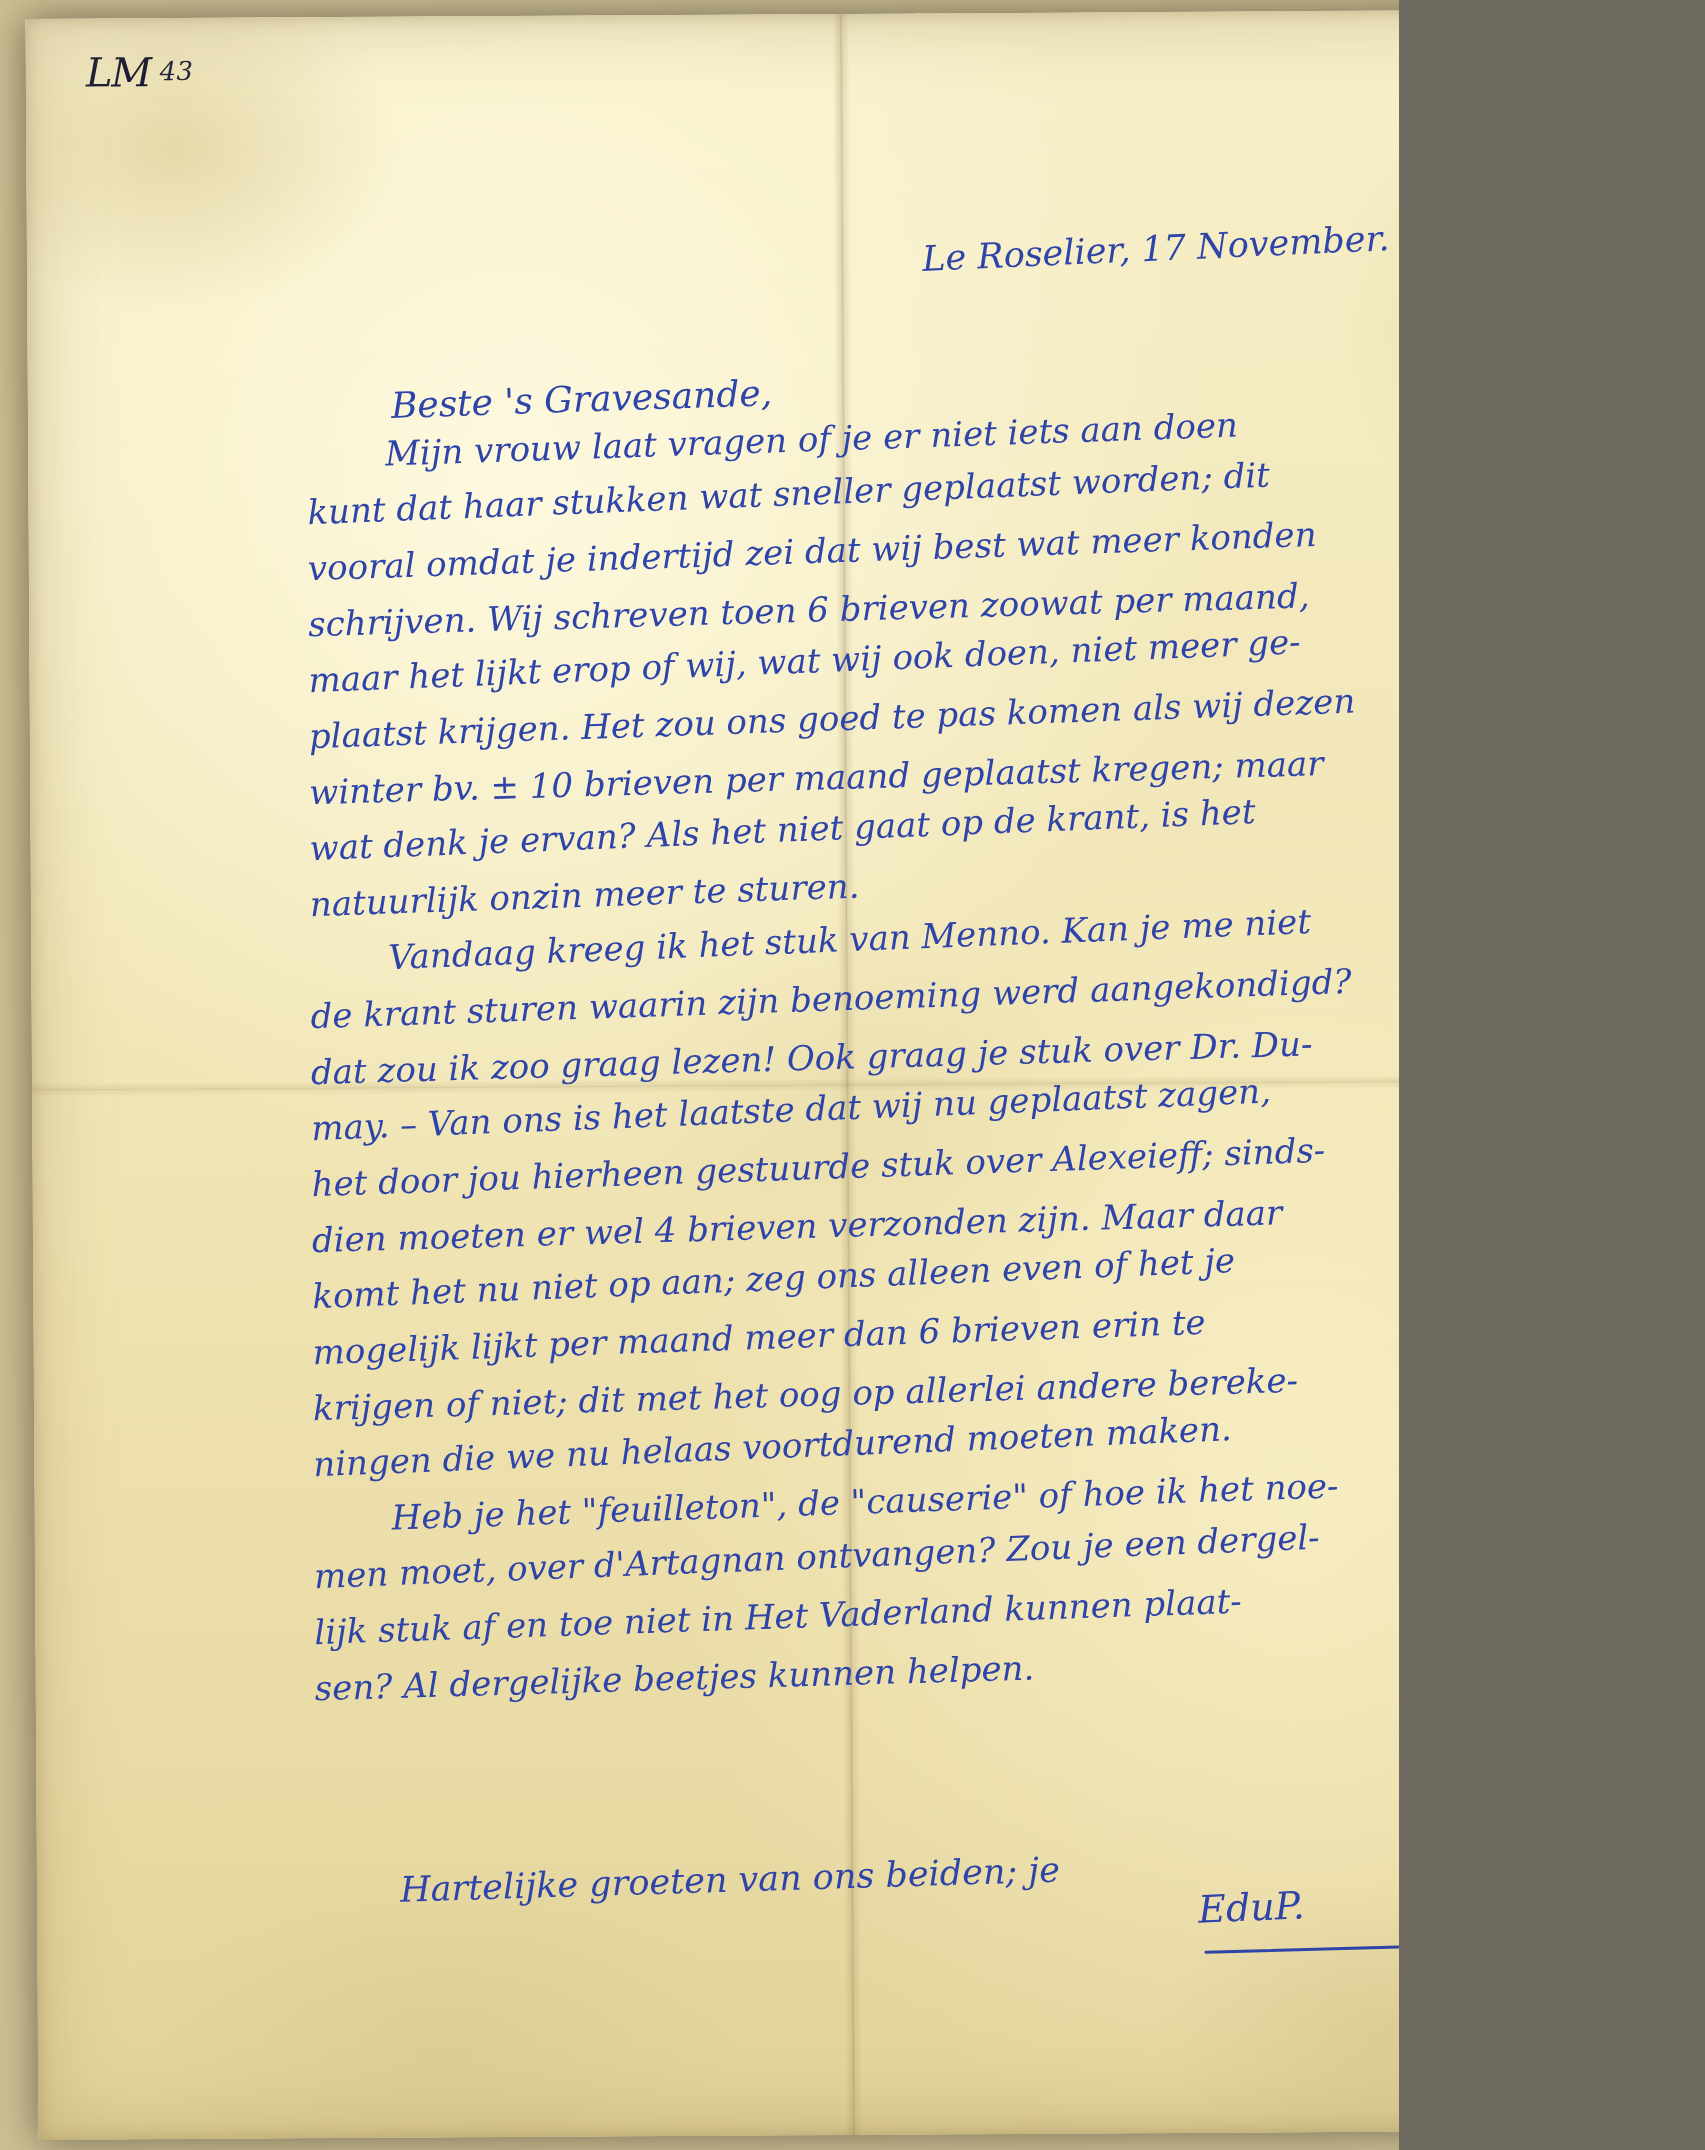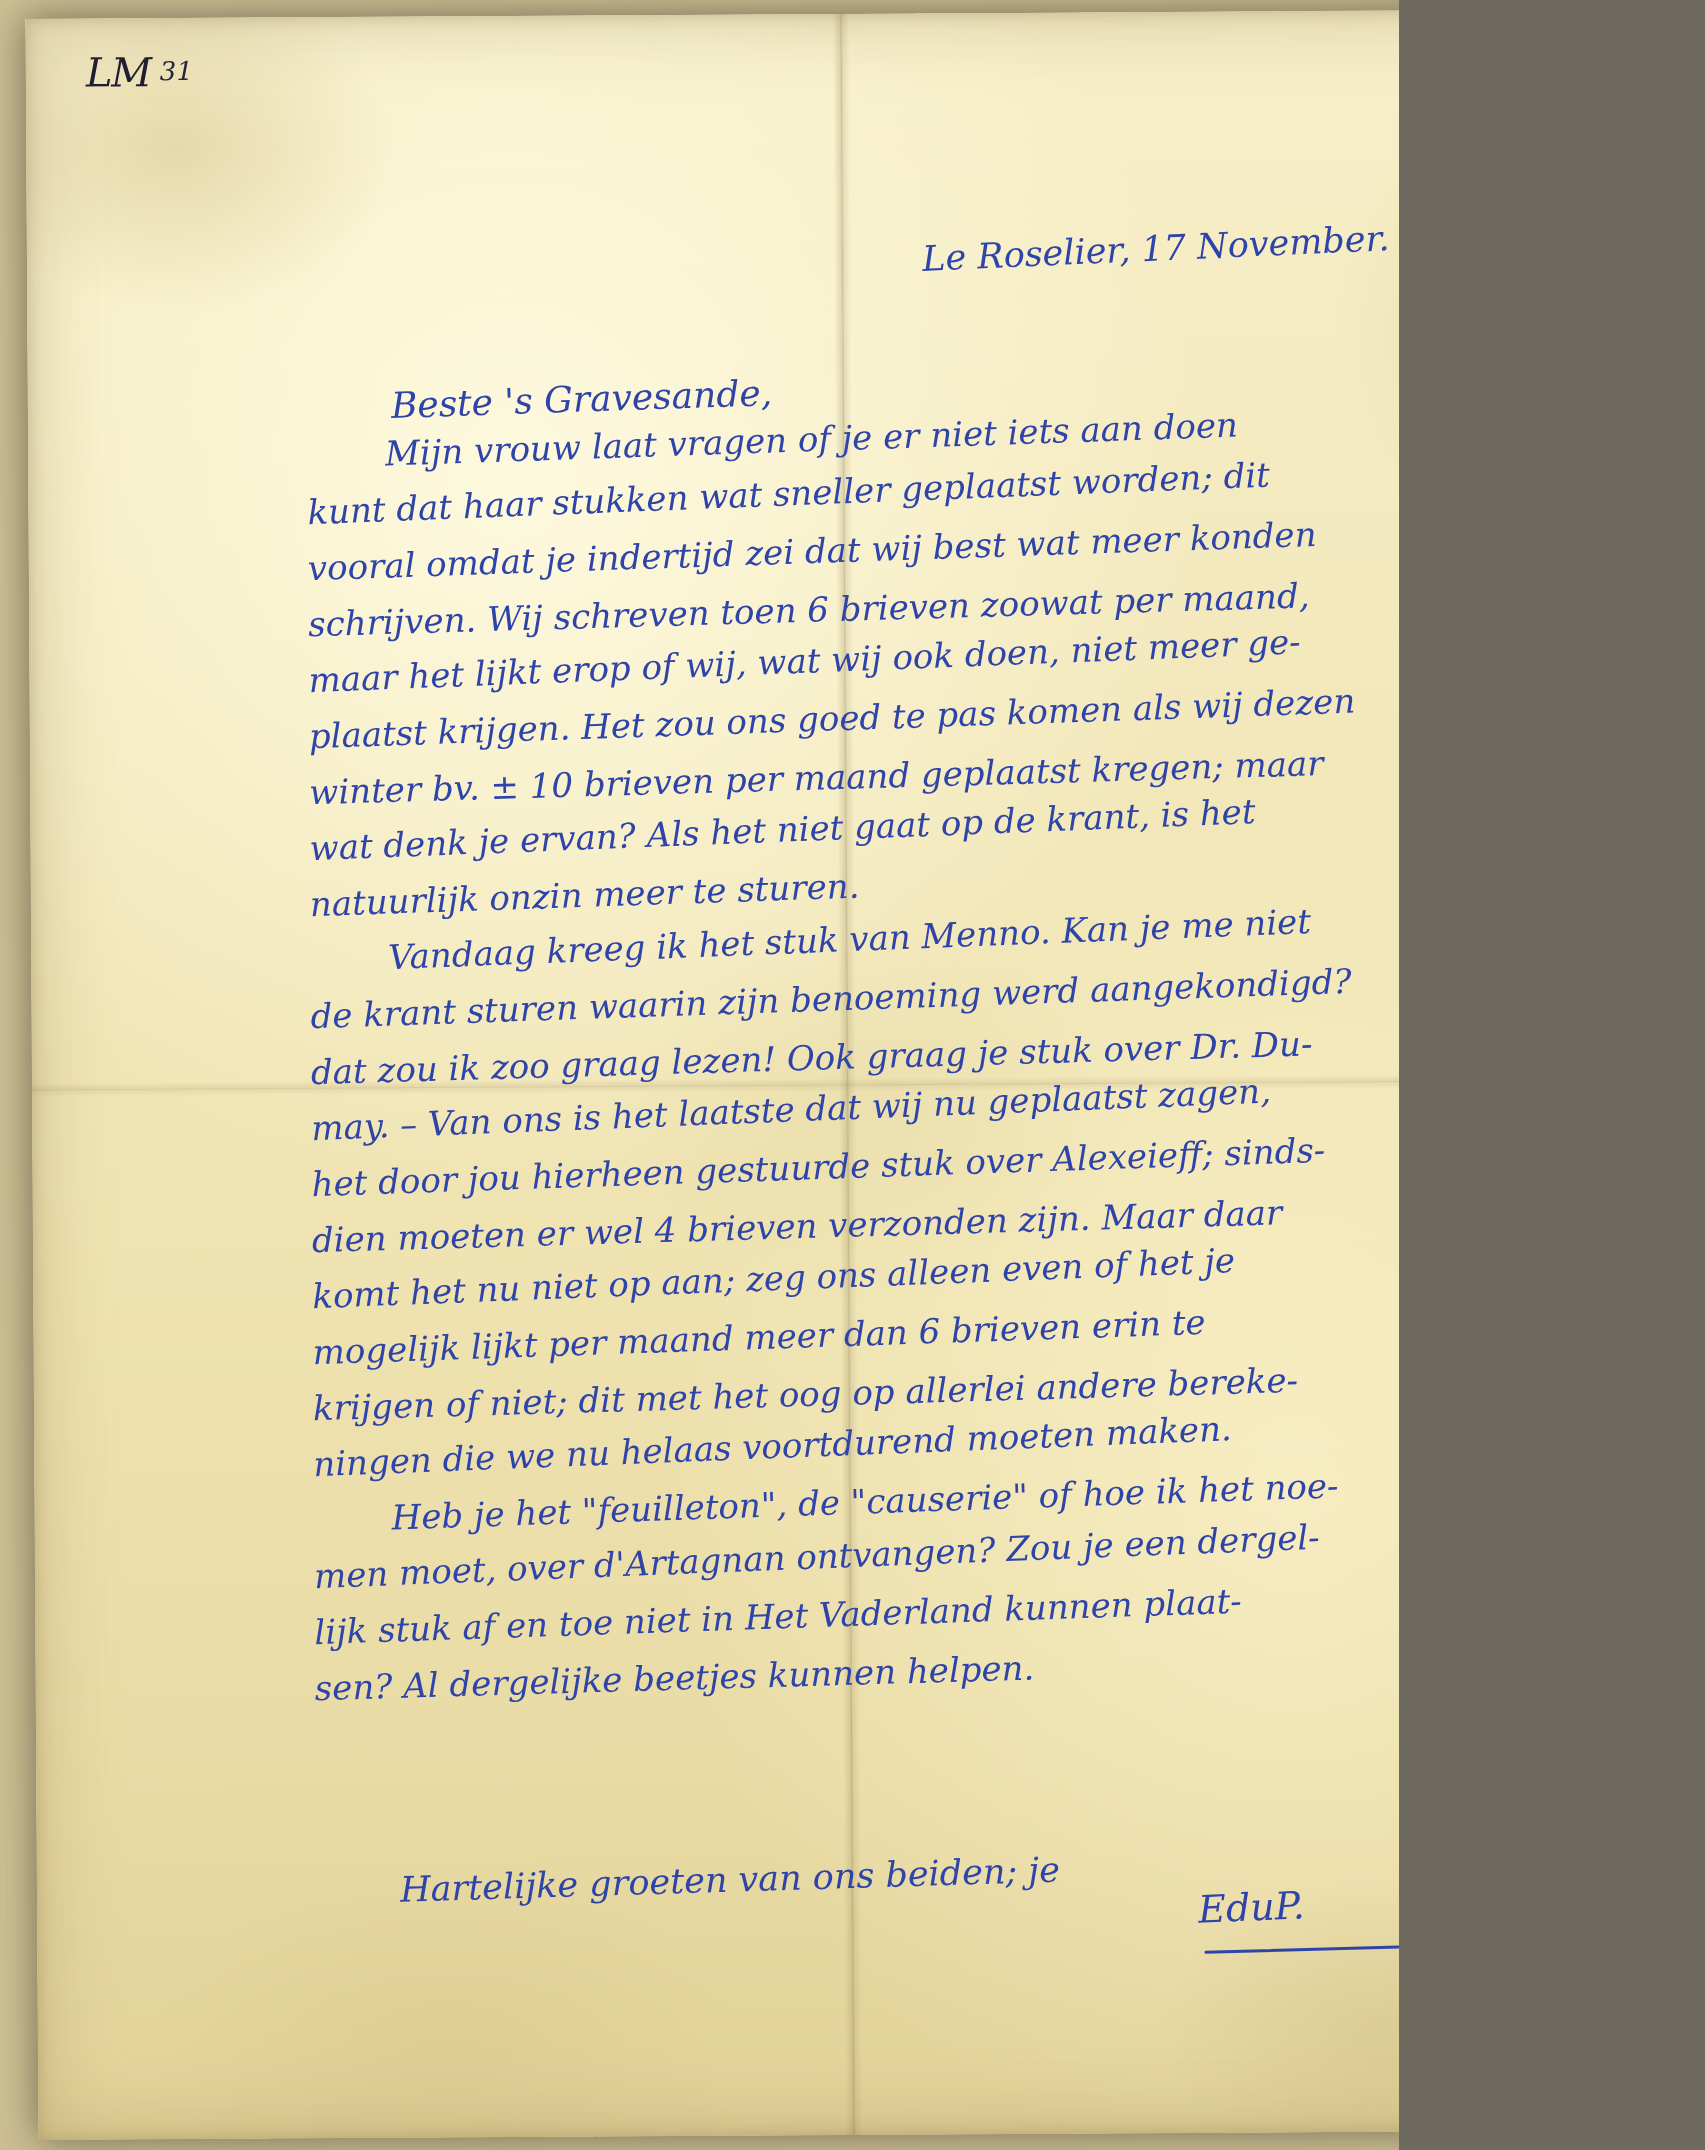--- a/index.html
+++ b/index.html
@@ -181,21 +181,21 @@
     <div class="stain a"></div>
     <div class="stain b"></div>
     <div class="stain c"></div>
     <div class="stain d"></div>
     <div class="stain e"></div>
     <div class="fold"></div>
     <div class="fold h"></div>
 
     <div class="stamp">
       <span class="stamp-mono">LM</span>
-      <span class="stamp-num">31</span>
+      <span class="stamp-num">43</span>
     </div>
 
     <div class="ink datum">Le Roselier, 17 November. [1933]</div>
 
     <div class="ink salutation">Beste 's Gravesande,</div>
 
     <div class="body ink">
 
       <div class="para">
         <div class="line indent r1">Mijn vrouw laat vragen of je er niet iets aan doen</div>

